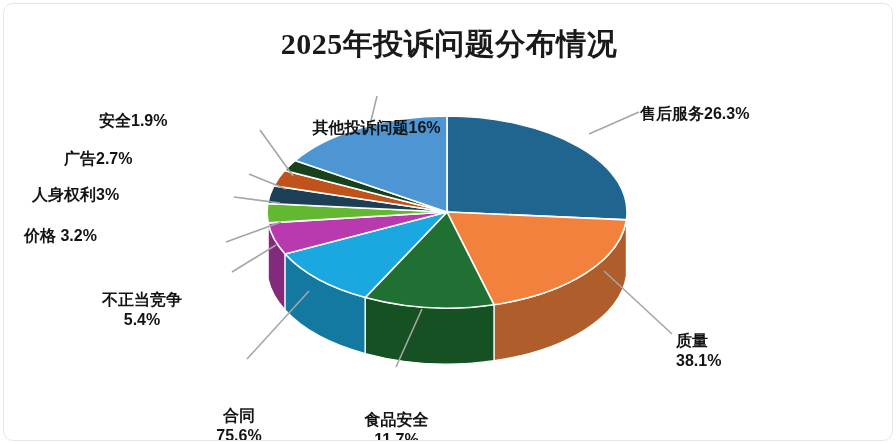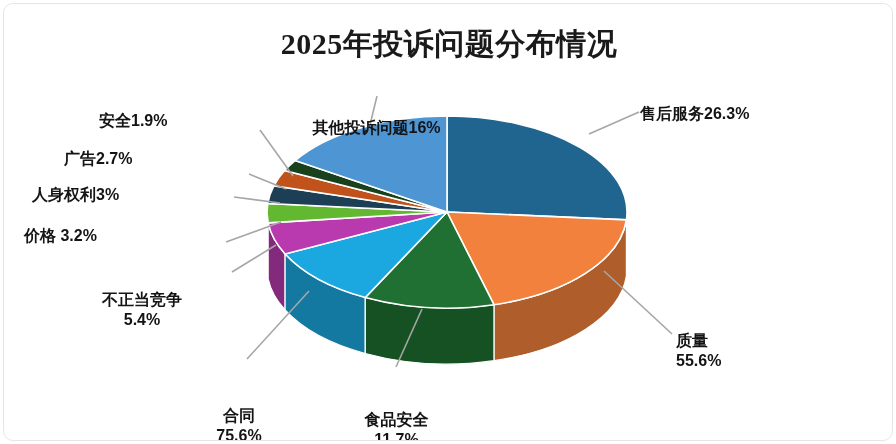--- a/index.html
+++ b/index.html
@@ -85,21 +85,21 @@
       <line x1="277" y1="218" x2="222" y2="238" stroke="#a6a6a6" stroke-width="1.6"></line>
       <line x1="276" y1="199" x2="230" y2="193" stroke="#a6a6a6" stroke-width="1.6"></line>
       <line x1="282" y1="185" x2="245" y2="170" stroke="#a6a6a6" stroke-width="1.6"></line>
       <line x1="289" y1="172" x2="256" y2="126" stroke="#a6a6a6" stroke-width="1.6"></line>
       <line x1="365" y1="125" x2="373" y2="92" stroke="#a6a6a6" stroke-width="1.6"></line>
     </g>
   </svg>
 
   <div class="slice-label lbl-left" style="left:636px; top:100px;">售后服务26.3%</div>
 
-  <div class="slice-label lbl-left" style="left:672px; top:327px;"><span>质量</span><br><span>55.6%</span></div>
+  <div class="slice-label lbl-left" style="left:672px; top:327px;"><span>质量</span><br><span>38.1%</span></div>
 
   <div class="slice-label lbl-center" style="left:310px; top:362px; width:165px;"><span>食品安全</span><br><span>11.7%</span></div>
 
   <div class="slice-label lbl-center" style="left:170px; top:358px; width:130px;"><span>合同</span><br><span>75.6%</span></div>
 
   <div class="slice-label lbl-center" style="left:58px; top:242px; width:160px;"><span>不正当竞争</span><br><span>5.4%</span></div>
 
   <div class="slice-label lbl-right" style="left:20px; top:222px; width:180px;">价格 3.2%</div>
   <div class="slice-label lbl-right" style="left:28px; top:181px; width:190px;">人身权利3%</div>
   <div class="slice-label lbl-right" style="left:60px; top:145px; width:175px;">广告2.7%</div>

